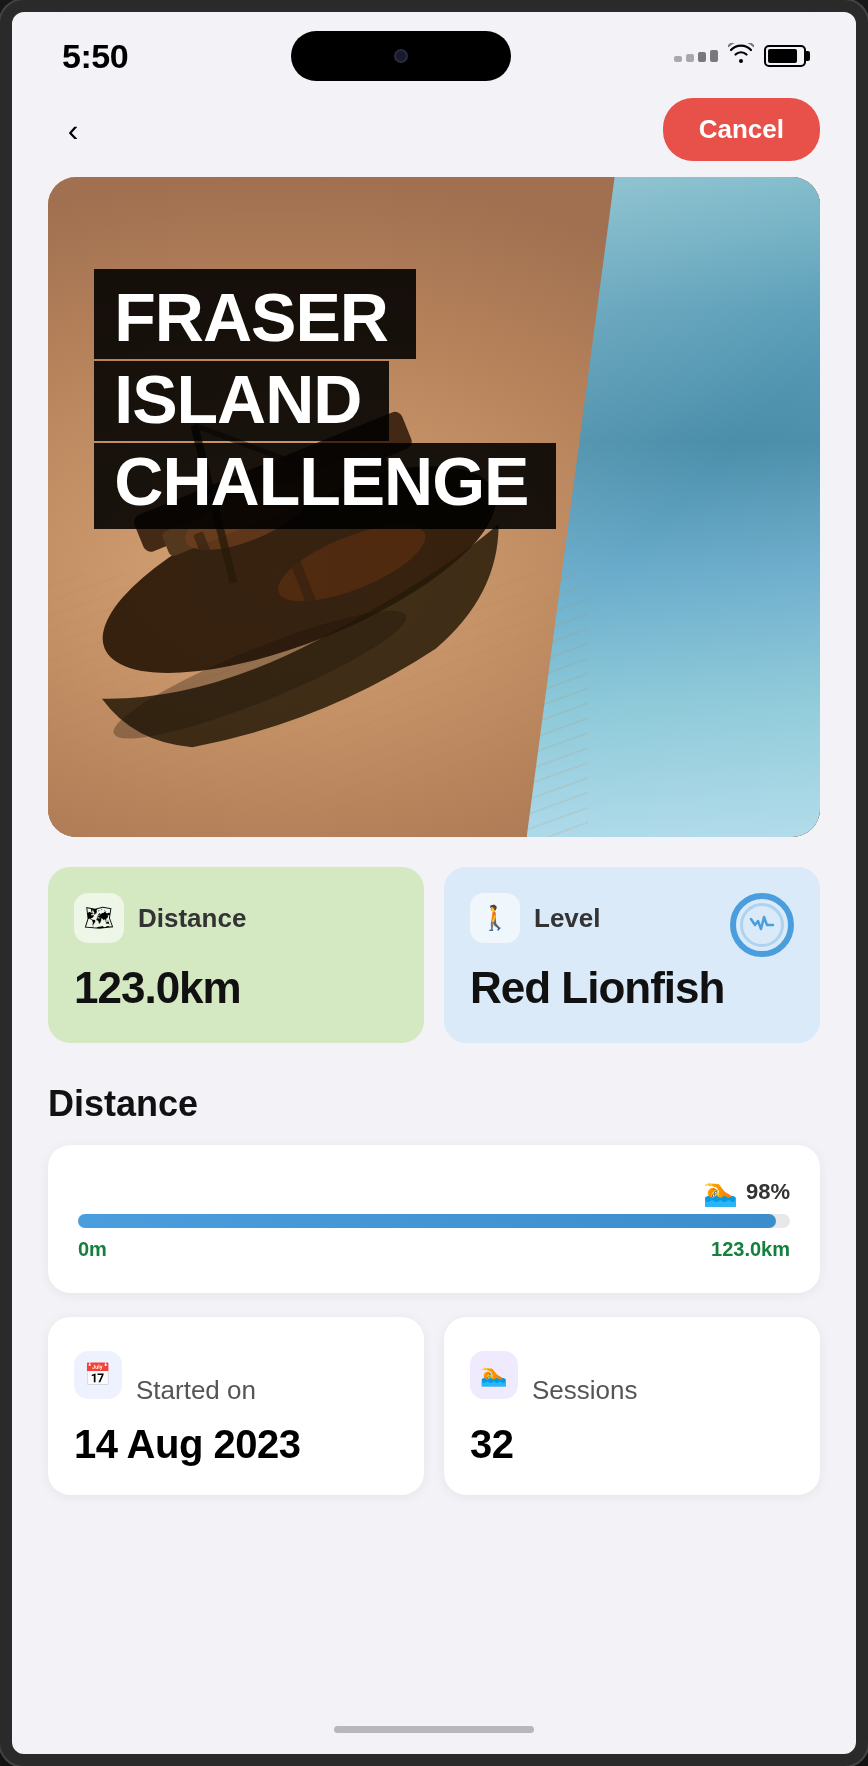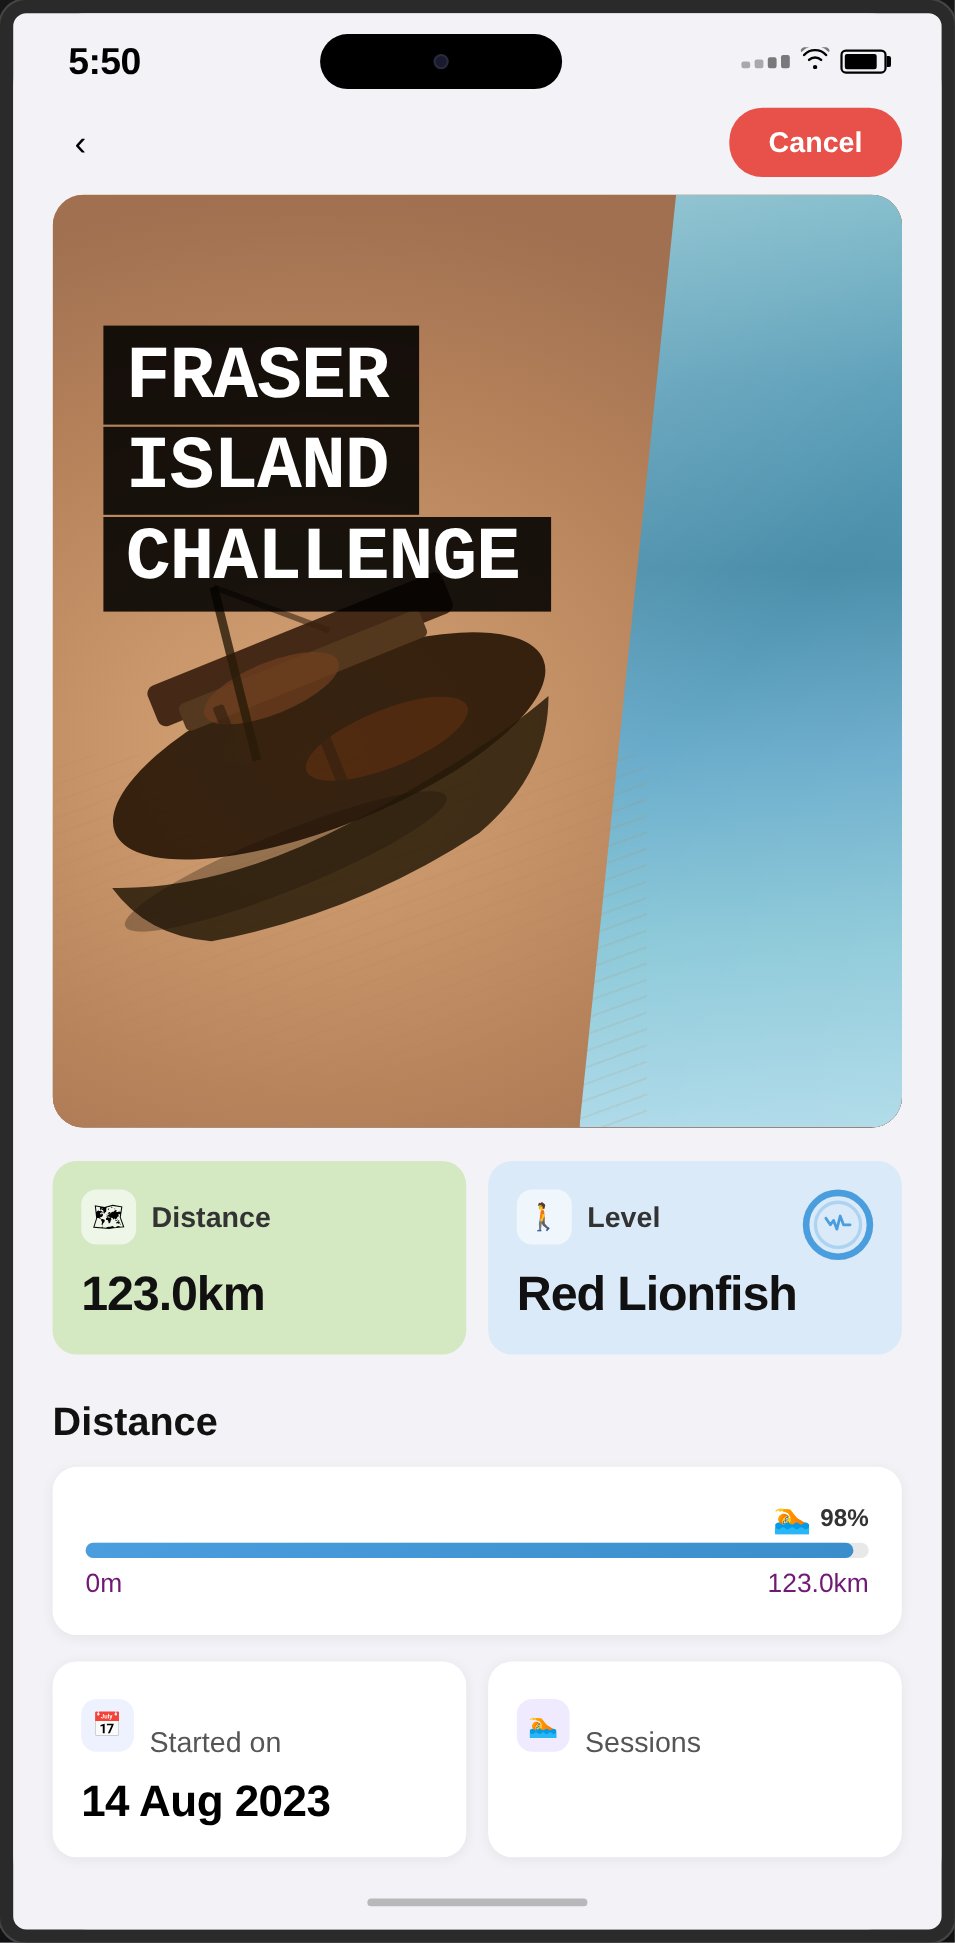--- a/index.html
+++ b/index.html
@@ -184,25 +184,24 @@
       font-size: 26px;
       font-weight: 600;
       cursor: pointer;
     }
 
     
     .hero-image {
       margin: 0 36px;
       border-radius: 28px;
       overflow: hidden;
-      height: 848px;
+      height: 660px;
       position: relative;
       flex-shrink: 0;
       background: linear-gradient(160deg, #d4a574 0%, #c8956a 20%, #b8845c 35%, #a07050 50%, #8a6548 60%, #6b5040 75%, #4a3830 90%, #3a2820 100%);
-      font-family: Liberation Mono, monospace;
     }
 
     
     .hero-scene {
       width: 100%;
       height: 100%;
       position: relative;
       overflow: hidden;
     }
 
@@ -410,23 +409,23 @@
       width: 98%;
     }
 
     .progress-labels {
       display: flex;
       justify-content: space-between;
       margin-top: 10px;
     }
 
     .progress-label-text {
-      font-size: 24px;
-      color: #701a75;
-      font-weight: 400;
+      font-size: 20px;
+      color: #15803d;
+      font-weight: 700;
     }
 
     
     .detail-cards-row {
       display: flex;
       gap: 20px;
       margin-top: 24px;
     }
 
     .detail-card {
@@ -660,20 +659,21 @@
             <div class="detail-card-value">14 Aug 2023</div>
           </div>
 
           <div class="detail-card">
             <div class="detail-card-header">
               <div class="detail-icon-circle detail-icon-circle-purple">
                 <span>🏊</span>
               </div>
               <span class="detail-card-label">Sessions</span>
             </div>
+            <div class="detail-card-value">32</div>
           </div>
 
         </div>
       </div>
 
     </div>
 
     <div class="home-indicator">
       <div class="home-bar"></div>
     </div>

